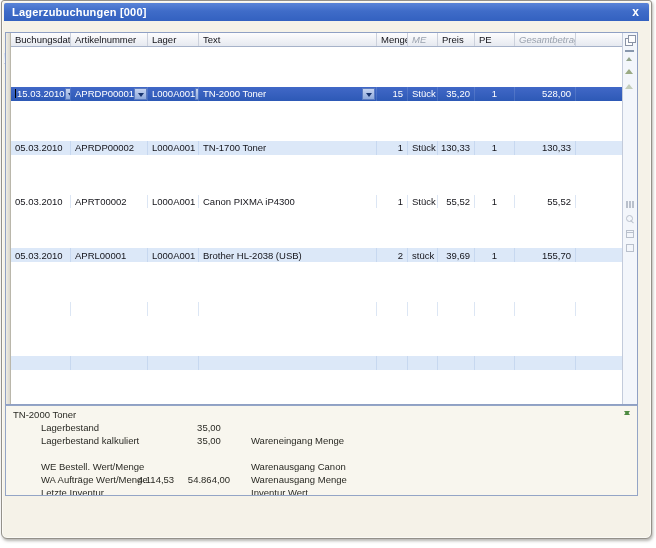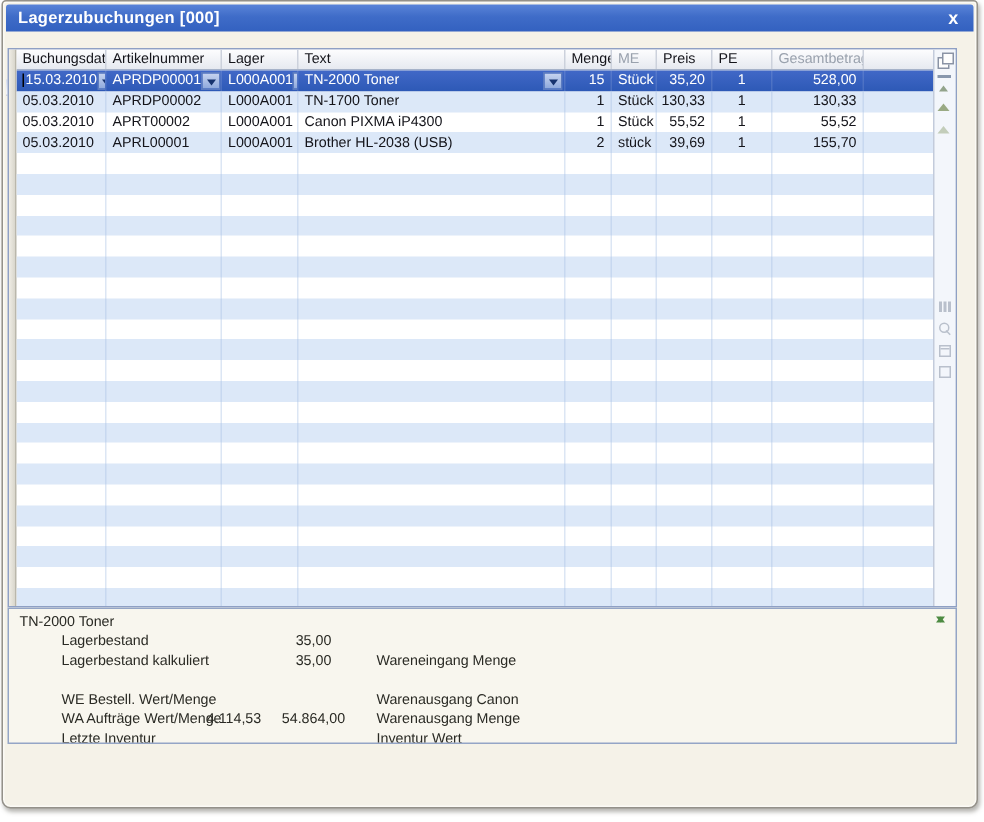--- a/index.html
+++ b/index.html
@@ -44,24 +44,24 @@
   .header-row{
     display:flex;flex:none;height:14px;
     background:linear-gradient(#fdfdfe,#e6e9f0);
     border-bottom:1px solid #a6b2c9;box-sizing:border-box;
   }
   .hcell{
     flex:none;box-sizing:border-box;border-right:1px solid #ccd1dc;
     font-size:9.5px;line-height:13px;padding-left:4px;color:#14141a;
     white-space:nowrap;overflow:hidden;
   }
-  .hcell.muted{color:#99a1ad;}
+  .hcell.muted{color:#99a1ad;font-style:italic;}
   .row{
     display:flex;flex:none;height:13.8px;font-size:9.5px;line-height:13.5px;
-    color:#14141a;box-sizing:border-box;
+    color:#14141a;box-sizing:border-box;margin-top:40px;
   }
   .row.alt{background:#dce8f8;}
   .row.selected{background:linear-gradient(#4168c7,#2d59b6);color:#ffffff;}
   .cell{
     flex:none;box-sizing:border-box;padding:0 4px;
     border-right:1px solid rgba(168,193,228,.40);
     white-space:nowrap;overflow:hidden;display:flex;align-items:center;
   }
   .row.selected .cell{border-right-color:rgba(255,255,255,.12);}
   .c0{width:60px}.c1{width:77px}.c2{width:51px}.c3{width:178px}

